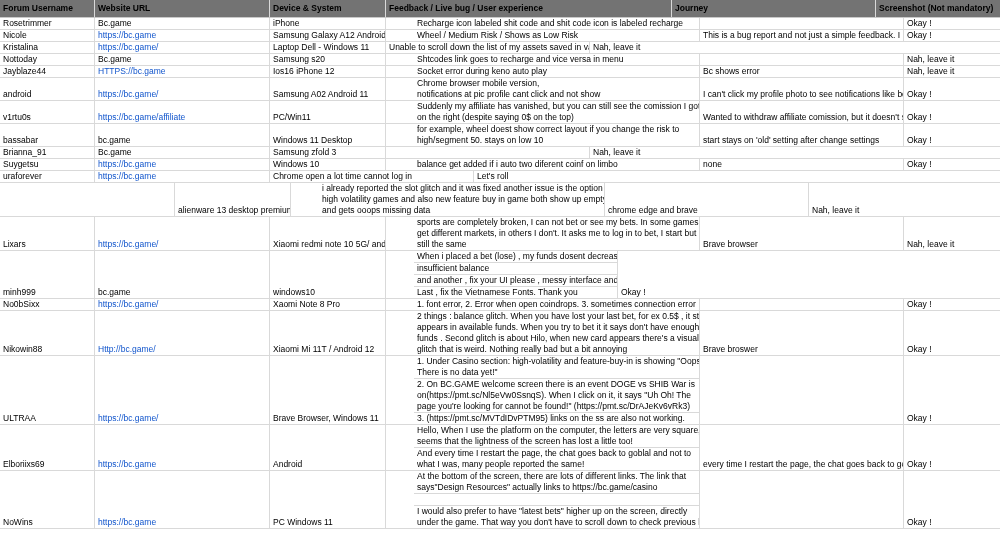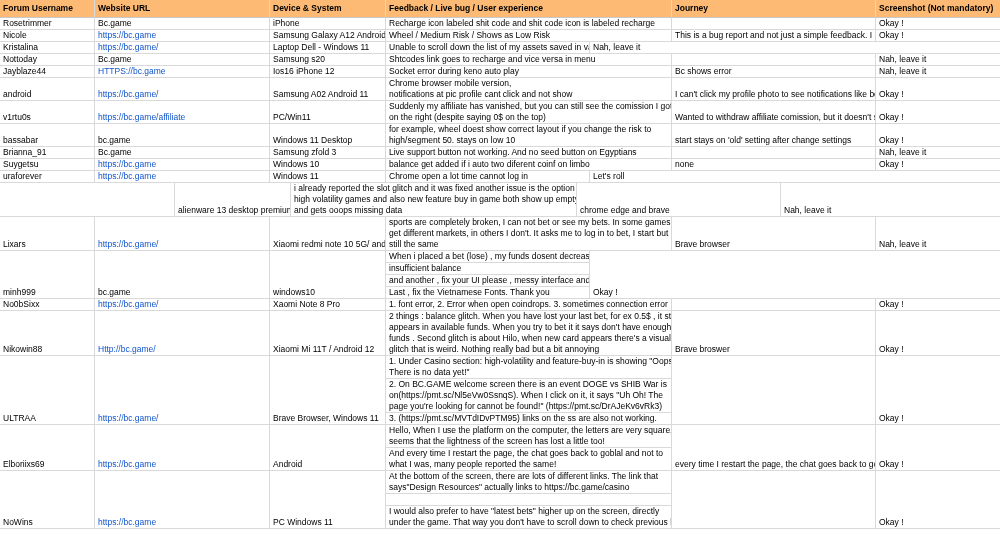--- a/index.html
+++ b/index.html
@@ -3,37 +3,37 @@
 <meta charset="utf-8">
 <style>
   html,body{margin:0;padding:0;}
   body{
     width:1000px;height:540px;overflow:hidden;background:#ffffff;
     font-family:"Liberation Sans",sans-serif;color:#000;
   }
   .sheet{width:1000px;height:540px;overflow:hidden;background:#fff;}
   .hrow{
     display:flex;height:17px;border-bottom:1px solid #c9c9c9;
-    font-weight:bold;font-size:9.5px;align-items:center;background:#fdba74;
+    font-weight:bold;font-size:9.5px;align-items:center;background:#737373;
   }
   .hrow .cell{height:100%;display:flex;align-items:center;white-space:nowrap;}
   .row{display:flex;border-bottom:1px solid #d9d9d9;align-items:stretch;}
   .cell{
     box-sizing:border-box;border-right:1px solid #d9d9d9;
     padding-left:3px;font-size:8.5px;line-height:11px;overflow:hidden;
     flex-shrink:0;
   }
   .c1{width:95px}
   .c2{width:175px}
   .c3{width:116px}
   .c4{width:286px}
   .c5{width:204px}
   .c6{width:124px;border-right:none}
   .bottom{display:flex;align-items:flex-end;white-space:nowrap;}
-  .stack{display:flex;flex-direction:column;padding-left:0;justify-content:center;}
+  .stack{display:flex;flex-direction:column;padding-left:0;justify-content:center;margin-left:28px;}
   .sub{min-height:11px;line-height:11px;padding-left:3px;white-space:pre;overflow:hidden;}
   .stack .sub:not(:last-child){border-bottom:1px solid #d9d9d9;}
   .link{color:#1155cc;}
 </style>
 </head>
 <body>
 
 <div class="sheet">
   <div class="hrow" id="header-row">
       <div class="cell c1">Forum Username</div>
@@ -139,44 +139,40 @@
         </div>
         <div class="cell c5 bottom">start stays on 'old' setting after change settings</div>
         <div class="cell c6 bottom">Okay !</div>
       </div>
       <div class="row">
         <div class="cell c1 bottom">Brianna_91</div>
         <div class="cell c2 bottom">
           <div class="">Bc.game</div>
         </div>
         <div class="cell c3 bottom">Samsung zfold 3</div>
-        <div class="cell c4 stack">
-          <div class="sub">Live support button not working. And no seed button on Egyptians</div>
-        </div>
         <div class="cell c5 bottom"></div>
         <div class="cell c6 bottom">Nah, leave it</div>
       </div>
       <div class="row">
         <div class="cell c1 bottom">Suygetsu</div>
         <div class="cell c2 bottom">
           <div class="link">https://bc.game</div>
         </div>
         <div class="cell c3 bottom">Windows 10</div>
         <div class="cell c4 stack">
           <div class="sub">balance get added if i auto two diferent coinf on limbo</div>
         </div>
         <div class="cell c5 bottom">none</div>
         <div class="cell c6 bottom">Okay !</div>
       </div>
       <div class="row">
         <div class="cell c1 bottom">uraforever</div>
         <div class="cell c2 bottom">
           <div class="link">https://bc.game</div>
         </div>
-        <div class="cell c3 bottom">Windows 11</div>
         <div class="cell c5 bottom">Chrome open a lot time cannot log in</div>
         <div class="cell c6 bottom">Let's roll</div>
       </div>
       <div class="row">
         <div class="cell c2 bottom"></div>
         <div class="cell c3 bottom">alienware 13 desktop premium</div>
         <div class="cell c4 stack">
           <div class="sub">i already reported the slot glitch and it was fixed another issue is the option for
 high volatility games and also new feature buy in game both show up empty
 and gets ooops missing data</div>

